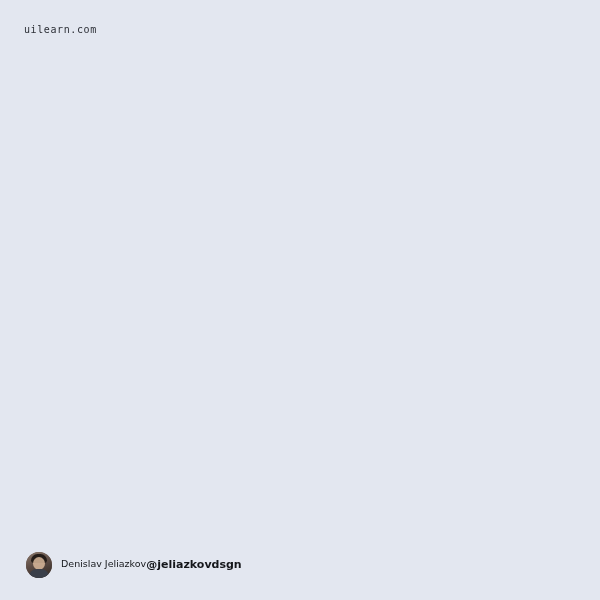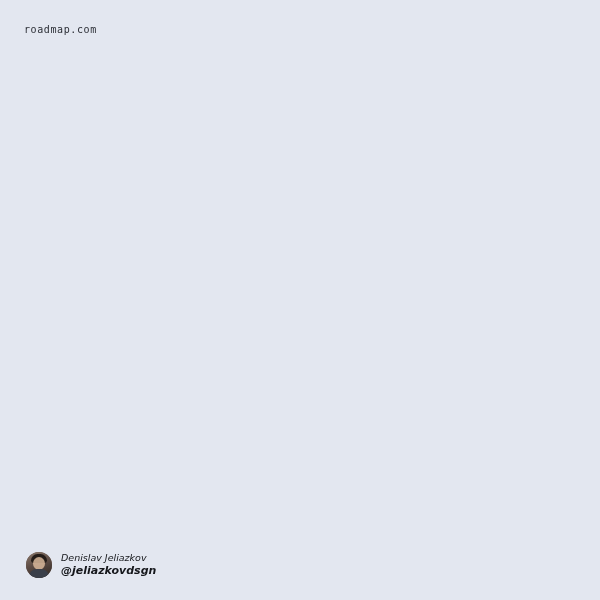--- a/index.html
+++ b/index.html
@@ -90,42 +90,41 @@
     position: absolute;
     left: 3px;
     bottom: 0;
     width: 20px;
     height: 9px;
     border-radius: 8px 8px 0 0;
     background: #3a3f4a;
   }
   .meta {
     display: flex;
-    flex-direction: column;
+    flex-direction: row;
     justify-content: space-between;
     line-height: 1.25;
-    font-style: italic;
   }
   .meta .name {
     font-size: 9.5px;
     color: #15171b;
     font-weight: 400;
   }
   .meta .handle {
     font-size: 11px;
     color: #15171b;
     font-weight: 700;
   }
 </style>
 </head>
 <body>
 
 <div class="card">
 
-  <div class="site-tag">roadmap.com</div>
+  <div class="site-tag">uilearn.com</div>
 
 
   <div class="footer">
     <div class="avatar">
       <div class="a-bg"></div>
       <div class="a-hair"></div>
       <div class="a-face"></div>
       <div class="a-body"></div>
     </div>
     <div class="meta">

